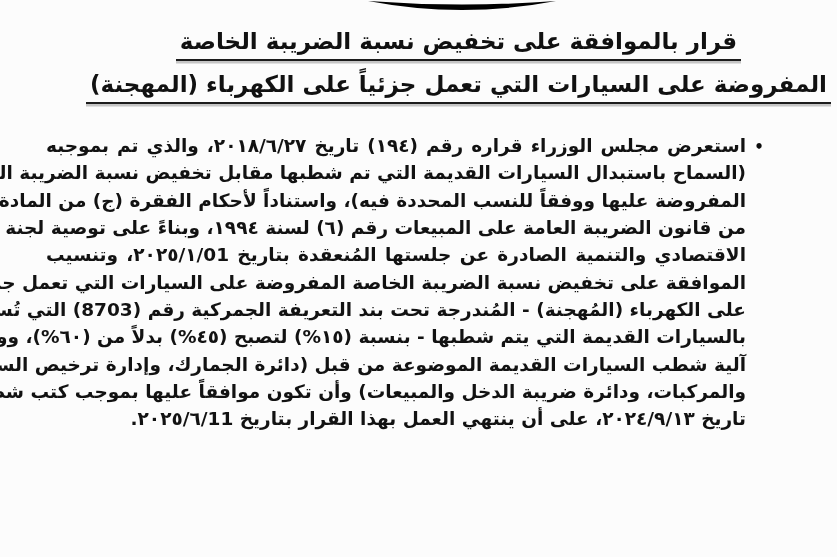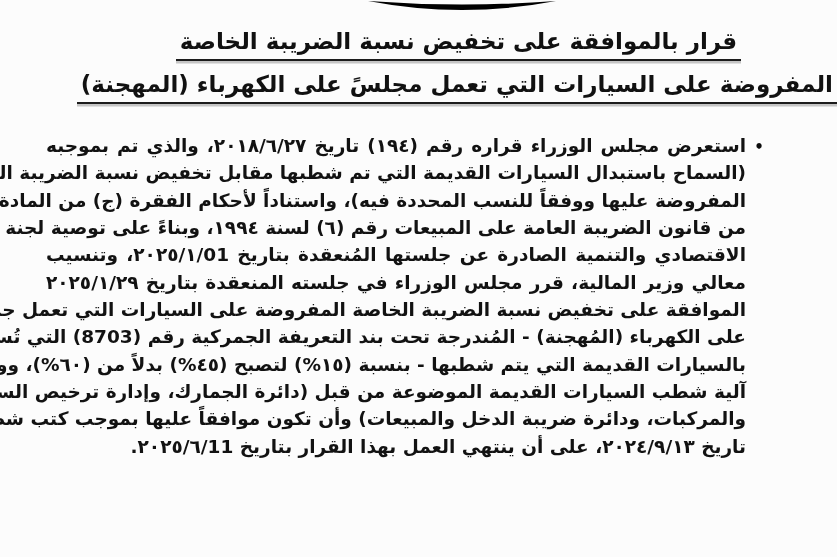--- a/index.html
+++ b/index.html
@@ -76,33 +76,32 @@
 
   <svg class="arc" viewBox="0 0 188 13" aria-hidden="true">
     <path d="M0,1 Q94,19 188,1 Q94,8 0,1 Z" fill="#000000"></path>
   </svg>
 
   <div class="title-wrap">
     <div>
       <span class="title-line">قرار بالموافقة على تخفيض نسبة الضريبة الخاصة</span>
     </div>
     <div class="title-row2">
-      <span class="title-line">المفروضة على السيارات التي تعمل مجلسً على الكهرباء (المهجنة)</span>
+      <span class="title-line">المفروضة على السيارات التي تعمل جزئياً على الكهرباء (المهجنة)</span>
     </div>
   </div>
 
   <div class="bullet">•</div>
 
   <div class="para">
     <div class="line">استعرض مجلس الوزراء قراره رقم (١٩٤) تاريخ ٢٠١٨/٦/٢٧، والذي تم بموجبه</div>
     <div class="line">(السماح باستبدال السيارات القديمة التي تم شطبها مقابل تخفيض نسبة الضريبة الخاصة</div>
     <div class="line">المفروضة عليها ووفقاً للنسب المحددة فيه)، واستناداً لأحكام الفقرة (ج) من المادة (٢٢)</div>
     <div class="line">من قانون الضريبة العامة على المبيعات رقم (٦) لسنة ١٩٩٤، وبناءً على توصية لجنة التحديث</div>
     <div class="line">الاقتصادي والتنمية الصادرة عن جلستها المُنعقدة بتاريخ ٢٠٢٥/١/01، وتنسيب</div>
-    <div class="line">معالي وزير المالية، قرر مجلس الوزراء في جلسته المنعقدة بتاريخ ٢٠٢٥/١/٢٩</div>
     <div class="line">الموافقة على تخفيض نسبة الضريبة الخاصة المفروضة على السيارات التي تعمل جزئياً</div>
     <div class="line">على الكهرباء (المُهجنة) - المُندرجة تحت بند التعريفة الجمركية رقم (8703) التي تُستبدل</div>
     <div class="line">بالسيارات القديمة التي يتم شطبها - بنسبة (١٥%) لتصبح (٤٥%) بدلاً من (٦٠%)، ووفق</div>
     <div class="line">آلية شطب السيارات القديمة الموضوعة من قبل (دائرة الجمارك، وإدارة ترخيص السواقين</div>
     <div class="line">والمركبات، ودائرة ضريبة الدخل والمبيعات) وأن تكون موافقاً عليها بموجب كتب شطب قبل</div>
     <div class="line">تاريخ ٢٠٢٤/٩/١٣، على أن ينتهي العمل بهذا القرار بتاريخ ٢٠٢٥/٦/11.</div>
   </div>
 
 </div>
 

